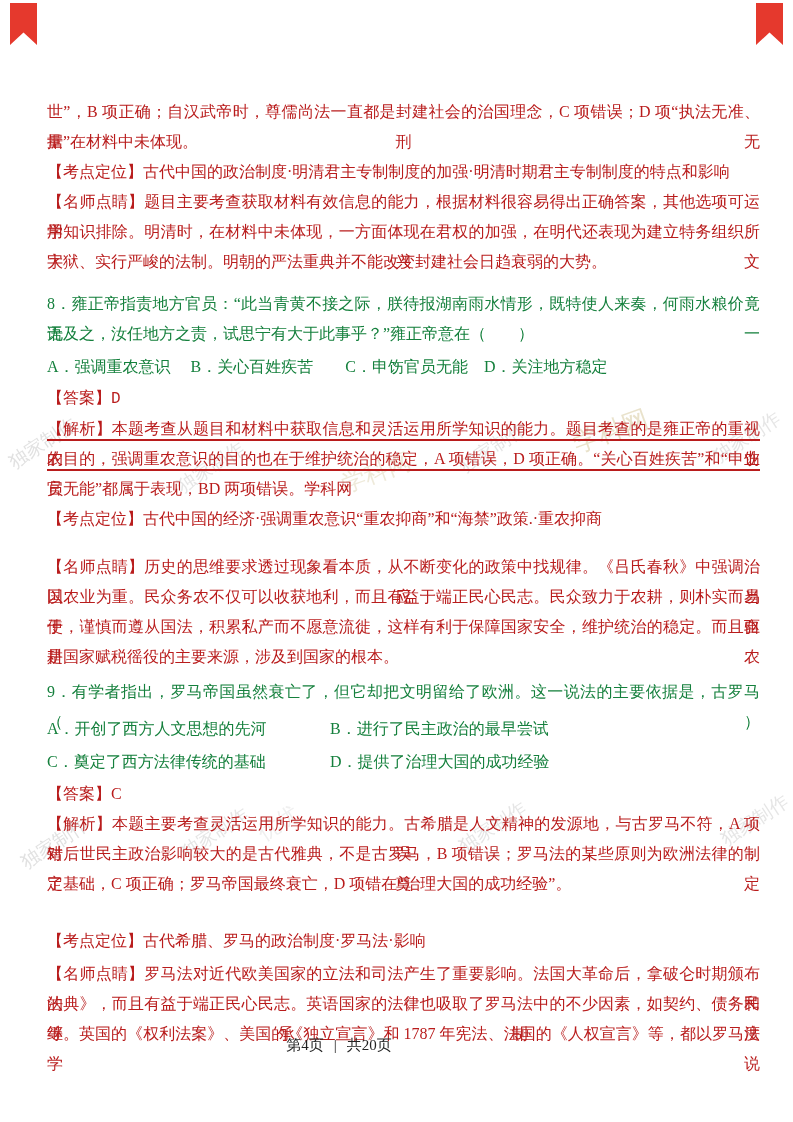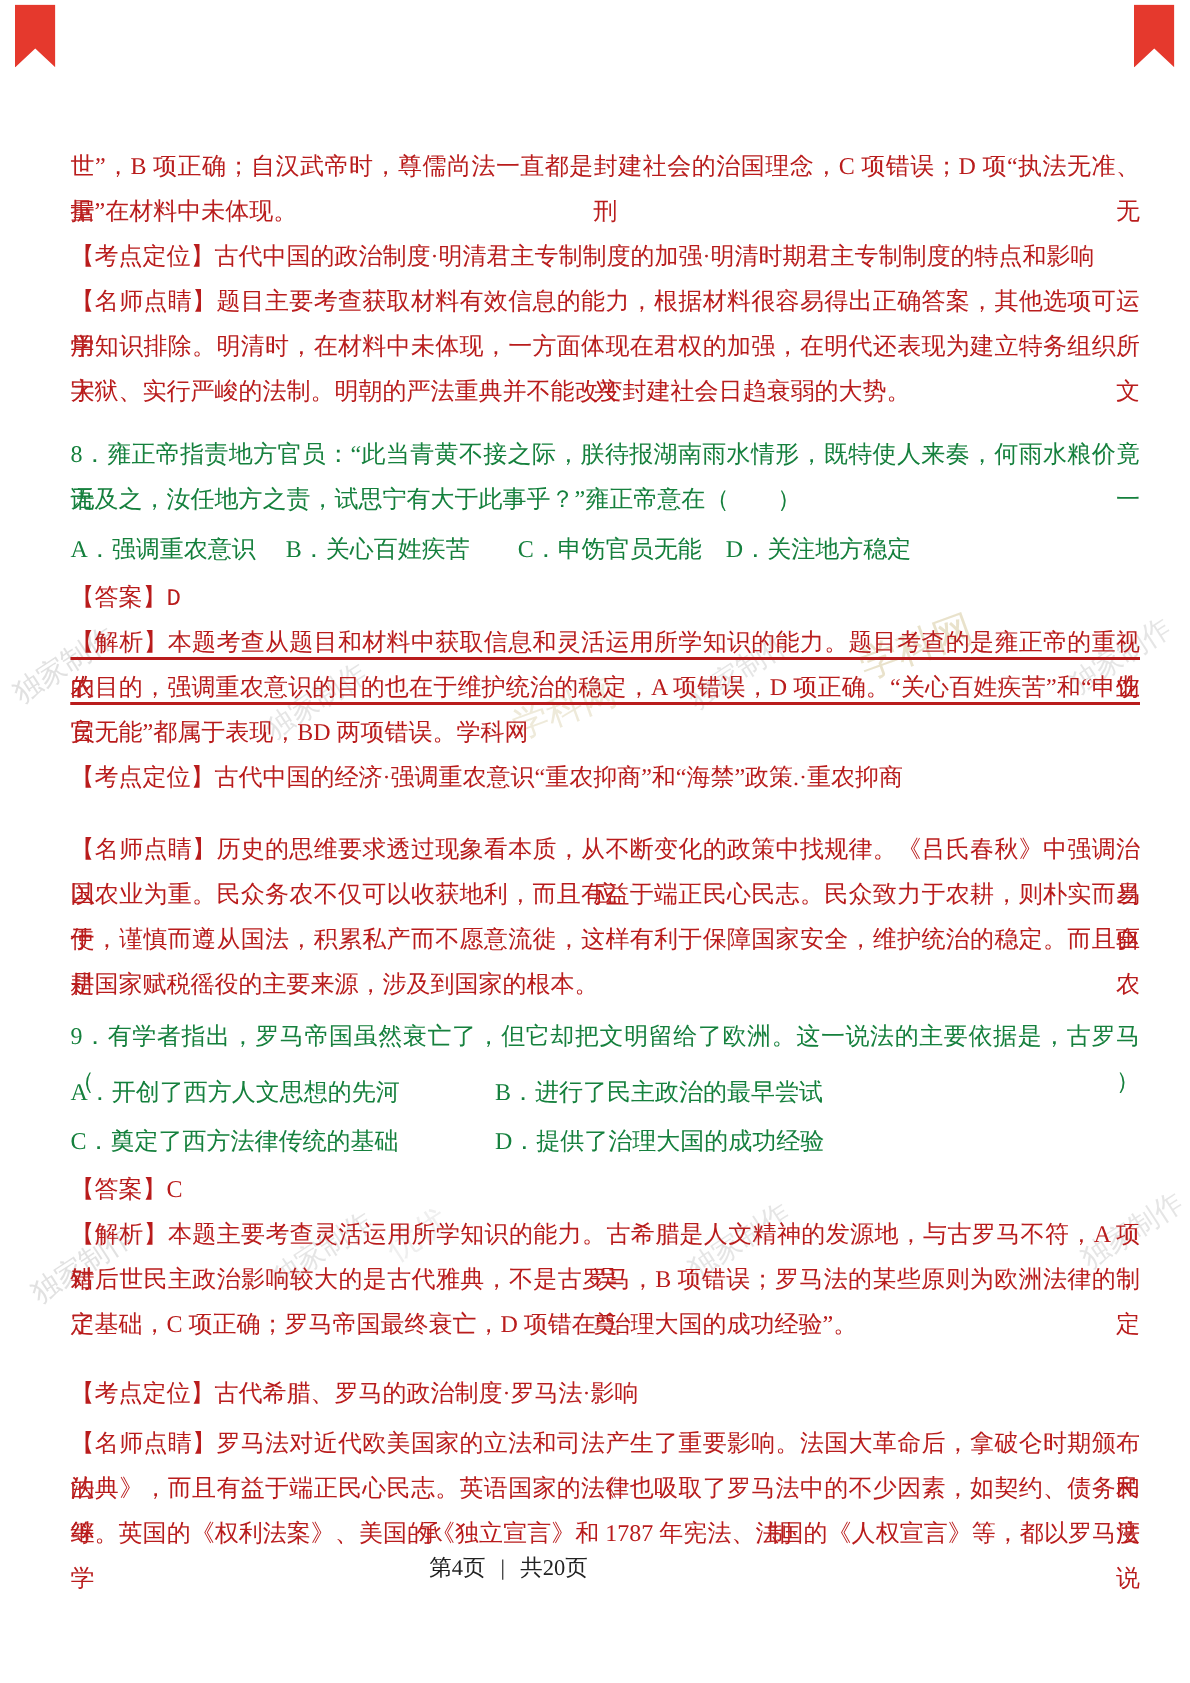--- a/index.html
+++ b/index.html
@@ -141,21 +141,21 @@
         <div class="line black"><span class="seg col">C．奠定了西方法律传统的基础</span><span class="seg">D．提供了治理大国的成功经验</span></div>
       </div>
       <div class="block" style="margin-top: 2px;">
         <div class="line red"><span class="seg">【答案】C</span></div>
       </div>
       <div class="block">
         <div class="line red fill"><span class="seg">【解析】本题主要考查灵活运用所学知识的能力。古希腊是人文精神的发源地，与古罗马不符，A 项错误；</span></div>
         <div class="line red fill"><span class="seg">对后世民主政治影响较大的是古代雅典，不是古罗马，B 项错误；罗马法的某些原则为欧洲法律的制定奠定</span></div>
         <div class="line red"><span class="seg">了基础，C 项正确；罗马帝国最终衰亡，D 项错在“治理大国的成功经验”。</span></div>
       </div>
-      <div class="block" style="margin-top: 16px; font-family: Liberation Serif, serif;">
+      <div class="block" style="margin-top: 27px; font-family: Liberation Serif, serif;">
         <div class="line red"><span class="seg">【考点定位】古代希腊、罗马的政治制度·罗马法·影响</span></div>
       </div>
       <div class="block" style="margin-top: 3px;">
         <div class="line red fill"><span class="seg">【名师点睛】罗马法对近代欧美国家的立法和司法产生了重要影响。法国大革命后，拿破仑时期颁布的《民</span></div>
         <div class="line red fill"><span class="seg">法典》，而且有益于端正民心民志。英语国家的法律也吸取了罗马法中的不少因素，如契约、债务和继承制度</span></div>
         <div class="line red fill"><span class="seg">等。英国的《权利法案》、美国的《独立宣言》和 1787 年宪法、法国的《人权宣言》等，都以罗马法学说</span></div>
       </div>
     </div>
 
   <div class="footer">

